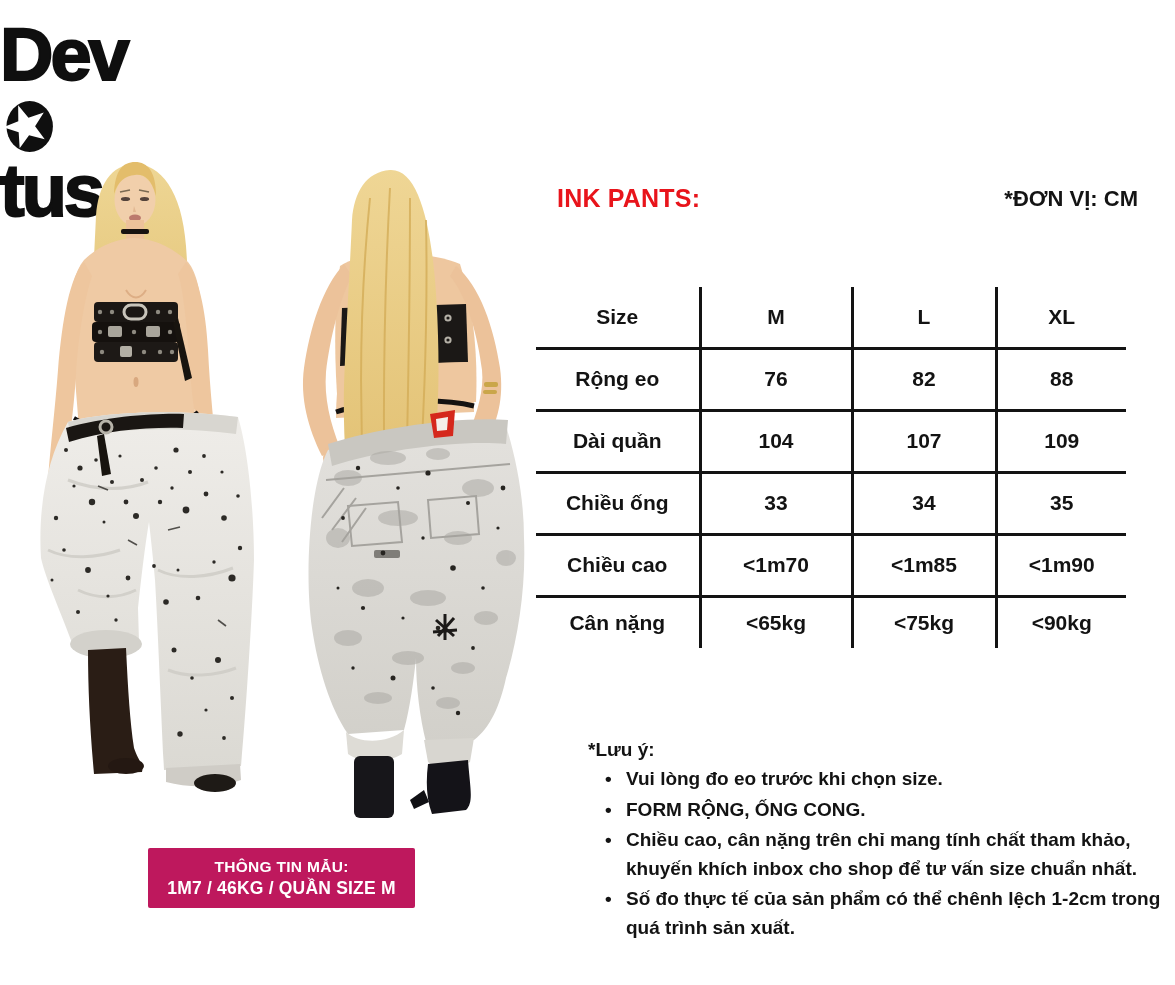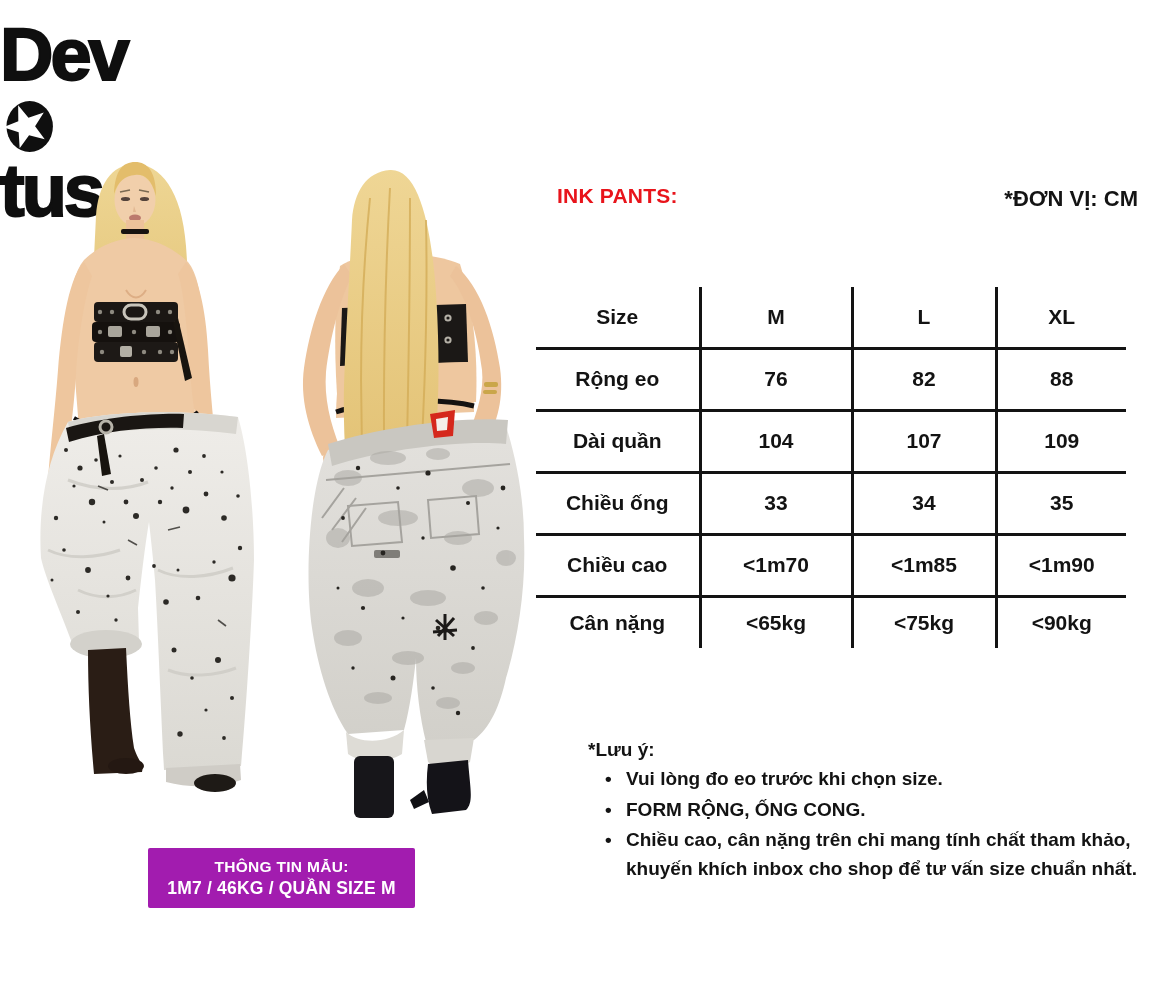--- a/index.html
+++ b/index.html
@@ -20,31 +20,31 @@
 
   
   .photo{position:absolute;margin:0;padding:0;}
   .photo-front{left:8px;top:150px;width:277px;height:655px;}
   .photo-back{left:278px;top:158px;width:252px;height:672px;}
   .photo svg{display:block;width:100%;height:100%;}
 
   
   .model-info-box{
     position:absolute;left:148px;top:848px;width:267px;height:60px;
-    background:#a21caf;color:#ffffff;border-radius:2px;
+    background:#be185d;color:#ffffff;border-radius:2px;
     display:flex;flex-direction:column;justify-content:center;align-items:center;
     text-align:center;
   }
   .model-info-box .l1{font-size:15.5px;font-weight:800;line-height:20px;letter-spacing:.3px;}
   .model-info-box .l2{font-size:17.5px;font-weight:800;line-height:22px;letter-spacing:.2px;}
 
   
   .product-title{
     position:absolute;left:557px;top:184px;
-    font-size:21px;font-weight:800;letter-spacing:.2px;color:#e8141b;
+    font-size:25px;font-weight:800;letter-spacing:.2px;color:#e8141b;
   }
   .unit-label{
     position:absolute;left:548px;top:186px;width:590px;text-align:right;
     font-size:22px;font-weight:800;color:#141414;
   }
 
   table.size-table{
     position:absolute;left:536px;top:287px;width:590px;
     border-collapse:collapse;table-layout:fixed;
   }
@@ -402,16 +402,17 @@
       </tr>
     </tbody>
   </table>
 
   <div class="notes">
     <div class="notes-title">*Lưu ý:</div>
     <ul>
       <li>Vui lòng đo eo trước khi chọn size.</li>
       <li>FORM RỘNG, ỐNG CONG.</li>
       <li>Chiều cao, cân nặng trên chỉ mang tính chất tham khảo, khuyến khích inbox cho shop để tư vấn size chuẩn nhất.</li>
+      <li>Số đo thực tế của sản phẩm có thể chênh lệch 1-2cm trong quá trình sản xuất.</li>
     </ul>
   </div>
 
 </div>
 
 </body></html>

